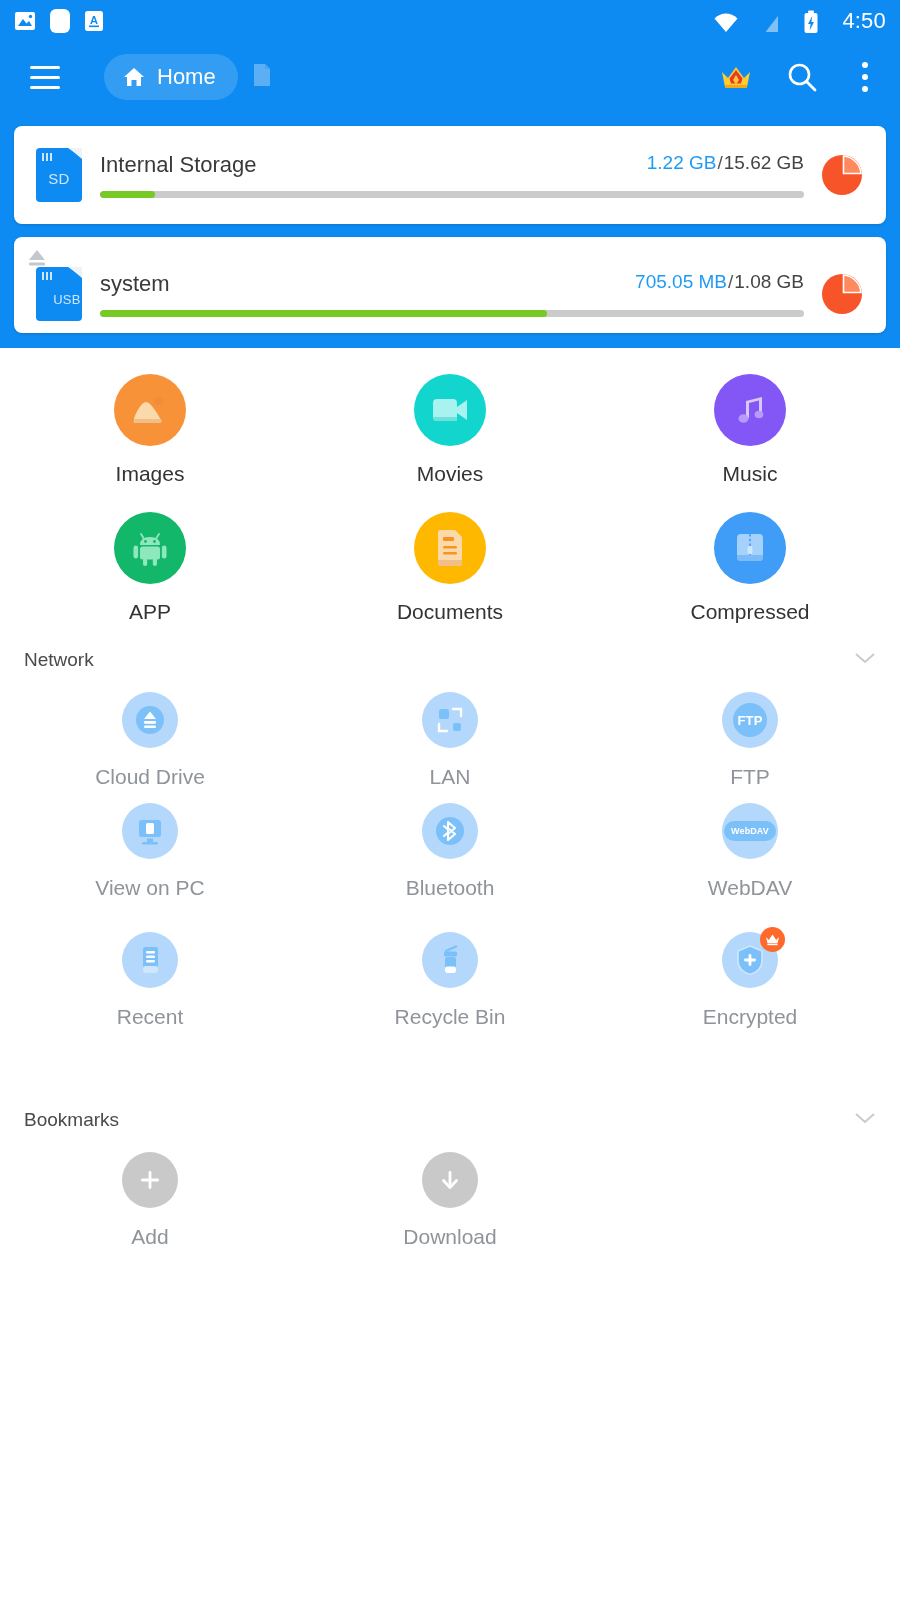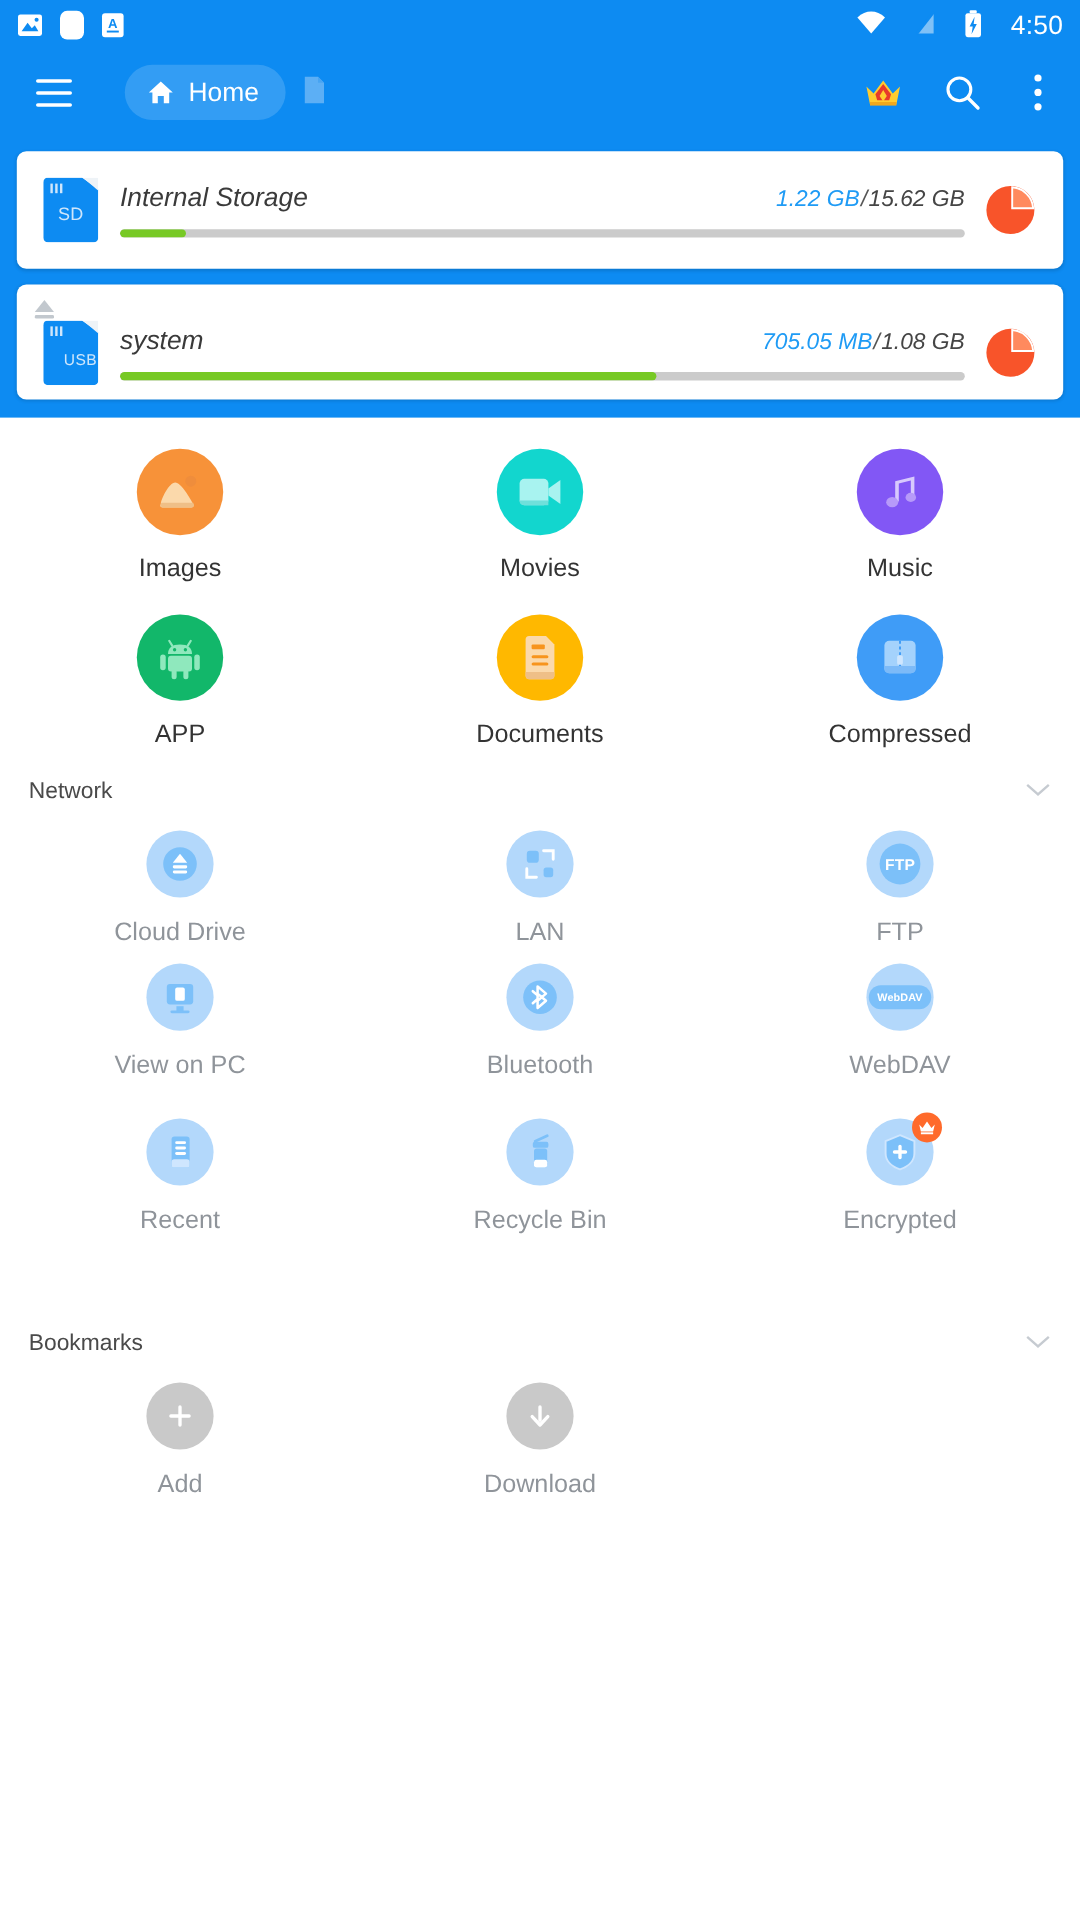--- a/index.html
+++ b/index.html
@@ -16,21 +16,21 @@
     position: absolute; top: 0; left: 0; width: 900px; height: 348px;
     background: #0d8bf2;
   }
 
   
   .statusbar {
     position: absolute; top: 0; left: 0; width: 900px; height: 42px;
     display: flex; align-items: center; padding: 0 14px;
   }
   .status-left { display: flex; align-items: center; gap: 13px; }
-  .status-right { margin-left: auto; display: flex; align-items: flex-start; gap: 23px; }
+  .status-right { margin-left: auto; display: flex; align-items: flex-end; gap: 23px; }
   .status-time {
     color: #ffffff; font-size: 22px; font-weight: 400; letter-spacing: .2px;
   }
   .sico { display: block; }
 
   
   .toolbar {
     position: absolute; top: 42px; left: 0; width: 900px; height: 70px;
     display: flex; align-items: center; padding: 0 22px;
   }
@@ -85,21 +85,21 @@
     background: #eef3f7; clip-path: polygon(0 0, 100% 0, 100% 100%); }
   .sd-pins { position: absolute; top: 5px; left: 6px; display: flex; gap: 2px; }
   .sd-pins i { width: 2px; height: 8px; background: #cfe6fb; display: block; }
   .sd-label {
     position: absolute; left: 0; right: 0; top: 22px; text-align: center;
     color: #cfe6fb; font-size: 15px; font-weight: 400; letter-spacing: .3px;
   }
   .sd-label.usb { font-size: 13px; top: 25px; padding-left: 16px; }
 
   .card-mid { flex: 1; margin-left: 18px; margin-right: 16px; }
-  .card-top { display: flex; align-items: flex-end; font-style: italic; }
+  .card-top { display: flex; align-items: flex-start; }
   .card-title { font-size: 22px; color: #3a3a3a; }
   .card-size { margin-left: auto; font-size: 19px; color: #454545; white-space: nowrap; }
   .card-size .used { color: #1f9bf5; }
   .card-size .sep { color: #555; margin: 0 1px; }
   .bar { margin-top: 13px; height: 7px; border-radius: 4px; background: #cbcbcb; overflow: hidden; }
   .bar > span { display: block; height: 100%; background: #77c925; border-radius: 4px; }
 
   .pie { width: 44px; height: 44px; position: relative; flex: 0 0 44px; cursor: pointer; }
 
   

